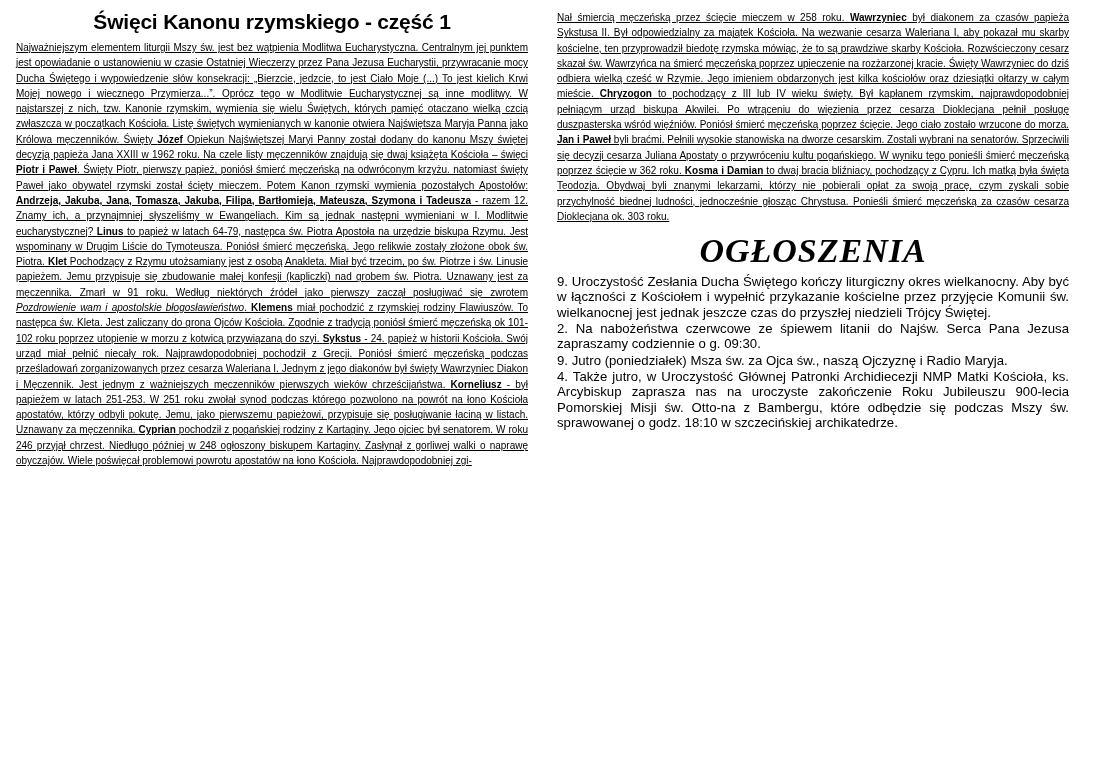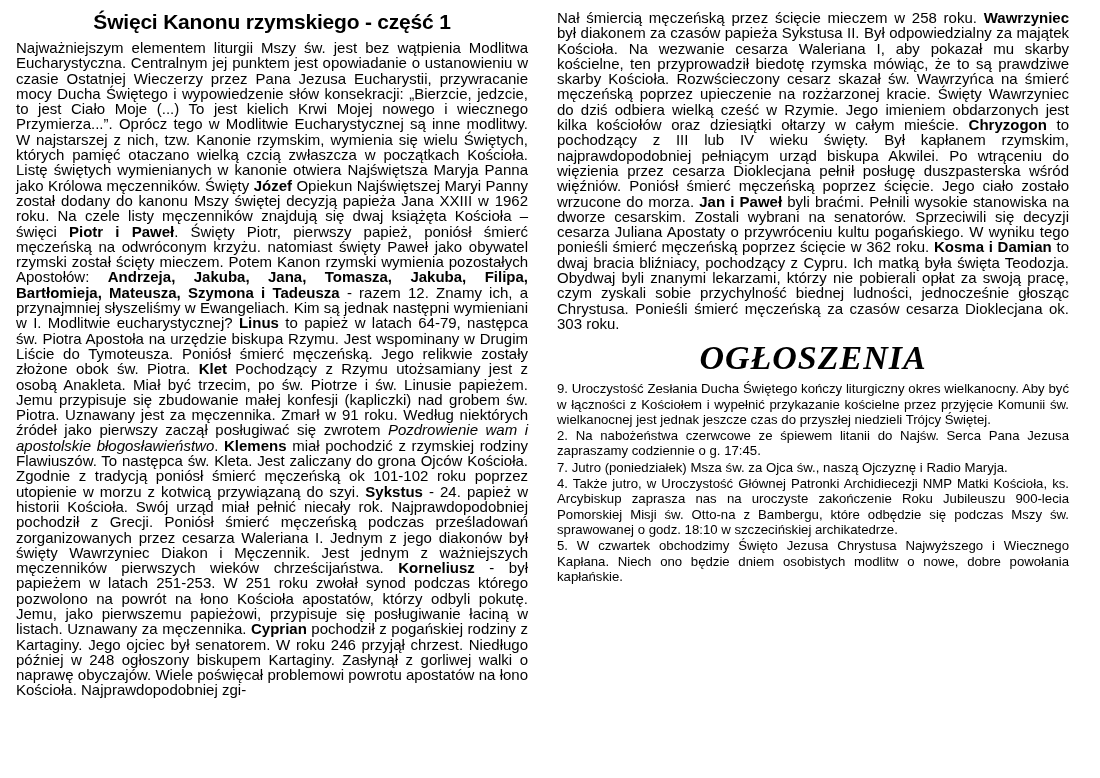--- a/index.html
+++ b/index.html
@@ -37,26 +37,27 @@
   h1.title {
     font-family: "Liberation Sans", sans-serif;
     font-size: 21px;
     font-weight: bold;
     text-align: center;
     margin: 0 0 6px 0;
     letter-spacing: -0.2px;
   }
   p.body {
     font-family: "Liberation Sans", sans-serif;
-    font-size: 15px;
+    font-size: 10px;
     line-height: 15.3px;
     text-align: justify;
     text-justify: inter-word;
     margin: 0;
     hyphens: manual;
+    text-decoration: underline;
   }
   .b { font-weight: bold; }
   .i { font-style: italic; }
 
   h2.ads-title {
     font-family: "Liberation Serif", serif;
     font-size: 34px;
     font-style: italic;
     font-weight: bold;
     text-align: center;
@@ -84,21 +85,20 @@
     <div class="col col-left">
       <h1 class="title">Święci Kanonu rzymskiego - część 1</h1>
       <p class="body"><span>Najważniejszym elementem liturgii Mszy św. jest bez wątpienia Modlitwa Eucharystyczna. Centralnym jej punktem jest opowiadanie o ustanowieniu w czasie Ostatniej Wieczerzy przez Pana Jezusa Eucharystii, przywracanie mocy Ducha Świętego i wypowiedzenie słów konsekracji: „Bierzcie, jedzcie, to jest Ciało Moje (...) To jest kielich Krwi Mojej nowego i wiecznego Przymierza...”. Oprócz tego w Modlitwie Eucharystycznej są inne modlitwy. W najstarszej z nich, tzw. Kanonie rzymskim, wymienia się wielu Świętych, których pamięć otaczano wielką czcią zwłaszcza w początkach Kościoła. Listę świętych wymienianych w kanonie otwiera Najświętsza Maryja Panna jako Królowa męczenników. Święty </span><span class="b">Józef</span><span> Opiekun Najświętszej Maryi Panny został dodany do kanonu Mszy świętej decyzją papieża Jana XXIII w 1962 roku. Na czele listy męczenników znajdują się dwaj książęta Kościoła – święci </span><span class="b">Piotr i Paweł</span><span>. Święty Piotr, pierwszy papież, poniósł śmierć męczeńską na odwróconym krzyżu. natomiast święty Paweł jako obywatel rzymski został ścięty mieczem. Potem Kanon rzymski wymienia pozostałych Apostołów: </span><span class="b">Andrzeja, Jakuba, Jana, Tomasza, Jakuba, Filipa, Bartłomieja, Mateusza, Szymona i Tadeusza</span><span> - razem 12. Znamy ich, a przynajmniej słyszeliśmy w Ewangeliach. Kim są jednak następni wymieniani w I. Modlitwie eucharystycznej? </span><span class="b">Linus</span><span> to papież w latach 64-79, następca św. Piotra Apostoła na urzędzie biskupa Rzymu. Jest wspominany w Drugim Liście do Tymoteusza. Poniósł śmierć męczeńską. Jego relikwie zostały złożone obok św. Piotra. </span><span class="b">Klet</span><span> Pochodzący z Rzymu utożsamiany jest z osobą Anakleta. Miał być trzecim, po św. Piotrze i św. Linusie papieżem. Jemu przypisuje się zbudowanie małej konfesji (kapliczki) nad grobem św. Piotra. Uznawany jest za męczennika. Zmarł w 91 roku. Według niektórych źródeł jako pierwszy zaczął posługiwać się zwrotem </span><span class="i">Pozdrowienie wam i apostolskie błogosławieństwo</span><span>. </span><span class="b">Klemens</span><span> miał pochodzić z rzymskiej rodziny Flawiuszów. To następca św. Kleta. Jest zaliczany do grona Ojców Kościoła. Zgodnie z tradycją poniósł śmierć męczeńską ok 101-102 roku poprzez utopienie w morzu z kotwicą przywiązaną do szyi. </span><span class="b">Sykstus</span><span> - 24. papież w historii Kościoła. Swój urząd miał pełnić niecały rok. Najprawdopodobniej pochodził z Grecji. Poniósł śmierć męczeńską podczas prześladowań zorganizowanych przez cesarza Waleriana I. Jednym z jego diakonów był święty Wawrzyniec Diakon i Męczennik. Jest jednym z ważniejszych męczenników pierwszych wieków chrześcijaństwa. </span><span class="b">Korneliusz</span><span> - był papieżem w latach 251-253. W 251 roku zwołał synod podczas którego pozwolono na powrót na łono Kościoła apostatów, którzy odbyli pokutę. Jemu, jako pierwszemu papieżowi, przypisuje się posługiwanie łaciną w listach. Uznawany za męczennika. </span><span class="b">Cyprian</span><span> pochodził z pogańskiej rodziny z Kartaginy. Jego ojciec był senatorem. W roku 246 przyjął chrzest. Niedługo później w 248 ogłoszony biskupem Kartaginy. Zasłynął z gorliwej walki o naprawę obyczajów. Wiele poświęcał problemowi powrotu apostatów na łono Kościoła. Najprawdopodobniej zgi-</span></p>
     </div>
 
     <div class="col col-right">
       <p class="body"><span>Nał śmiercią męczeńską przez ścięcie mieczem w 258 roku. </span><span class="b">Wawrzyniec</span><span> był diakonem za czasów papieża Sykstusa II. Był odpowiedzialny za majątek Kościoła. Na wezwanie cesarza Waleriana I, aby pokazał mu skarby kościelne, ten przyprowadził biedotę rzymska mówiąc, że to są prawdziwe skarby Kościoła. Rozwścieczony cesarz skazał św. Wawrzyńca na śmierć męczeńską poprzez upieczenie na rozżarzonej kracie. Święty Wawrzyniec do dziś odbiera wielką cześć w Rzymie. Jego imieniem obdarzonych jest kilka kościołów oraz dziesiątki ołtarzy w całym mieście. </span><span class="b">Chryzogon</span><span> to pochodzący z III lub IV wieku święty. Był kapłanem rzymskim, najprawdopodobniej pełniącym urząd biskupa Akwilei. Po wtrąceniu do więzienia przez cesarza Dioklecjana pełnił posługę duszpasterska wśród więźniów. Poniósł śmierć męczeńską poprzez ścięcie. Jego ciało zostało wrzucone do morza. </span><span class="b">Jan i Paweł</span><span> byli braćmi. Pełnili wysokie stanowiska na dworze cesarskim. Zostali wybrani na senatorów. Sprzeciwili się decyzji cesarza Juliana Apostaty o przywróceniu kultu pogańskiego. W wyniku tego ponieśli śmierć męczeńską poprzez ścięcie w 362 roku. </span><span class="b">Kosma i Damian</span><span> to dwaj bracia bliźniacy, pochodzący z Cypru. Ich matką była święta Teodozja. Obydwaj byli znanymi lekarzami, którzy nie pobierali opłat za swoją pracę, czym zyskali sobie przychylność biednej ludności, jednocześnie głosząc Chrystusa. Ponieśli śmierć męczeńską za czasów cesarza Dioklecjana ok. 303 roku.</span></p>
       <h2 class="ads-title">OGŁOSZENIA</h2>
       <div class="ads-list">
           <p class="ad-item">9.  Uroczystość Zesłania Ducha Świętego kończy liturgiczny okres wielkanocny. Aby być w łączności z Kościołem i wypełnić przykazanie kościelne przez przyjęcie Komunii św. wielkanocnej jest jednak jeszcze czas do przyszłej niedzieli Trójcy Świętej.</p>
-          <p class="ad-item">2. Na nabożeństwa czerwcowe ze śpiewem litanii do Najśw. Serca Pana Jezusa zapraszamy codziennie o g. 17:45.</p>
-          <p class="ad-item">7. Jutro (poniedziałek) Msza św. za Ojca św., naszą Ojczyznę i Radio Maryja.</p>
+          <p class="ad-item">2. Na nabożeństwa czerwcowe ze śpiewem litanii do Najśw. Serca Pana Jezusa zapraszamy codziennie o g. 09:30.</p>
+          <p class="ad-item">9. Jutro (poniedziałek) Msza św. za Ojca św., naszą Ojczyznę i Radio Maryja.</p>
           <p class="ad-item">4. Także jutro, w Uroczystość Głównej Patronki Archidiecezji NMP Matki Kościoła, ks. Arcybiskup zaprasza nas na uroczyste zakończenie Roku Jubileuszu 900-lecia Pomorskiej Misji św. Otto-na z Bambergu, które odbędzie się podczas Mszy św. sprawowanej o godz. 18:10 w szczecińskiej archikatedrze.</p>
-          <p class="ad-item">5. W czwartek obchodzimy Święto Jezusa Chrystusa Najwyższego i Wiecznego Kapłana. Niech ono będzie dniem osobistych modlitw o nowe, dobre powołania kapłańskie.</p>
         </div>
     </div>
 
   </div>
 </div>
 
 </body></html>

